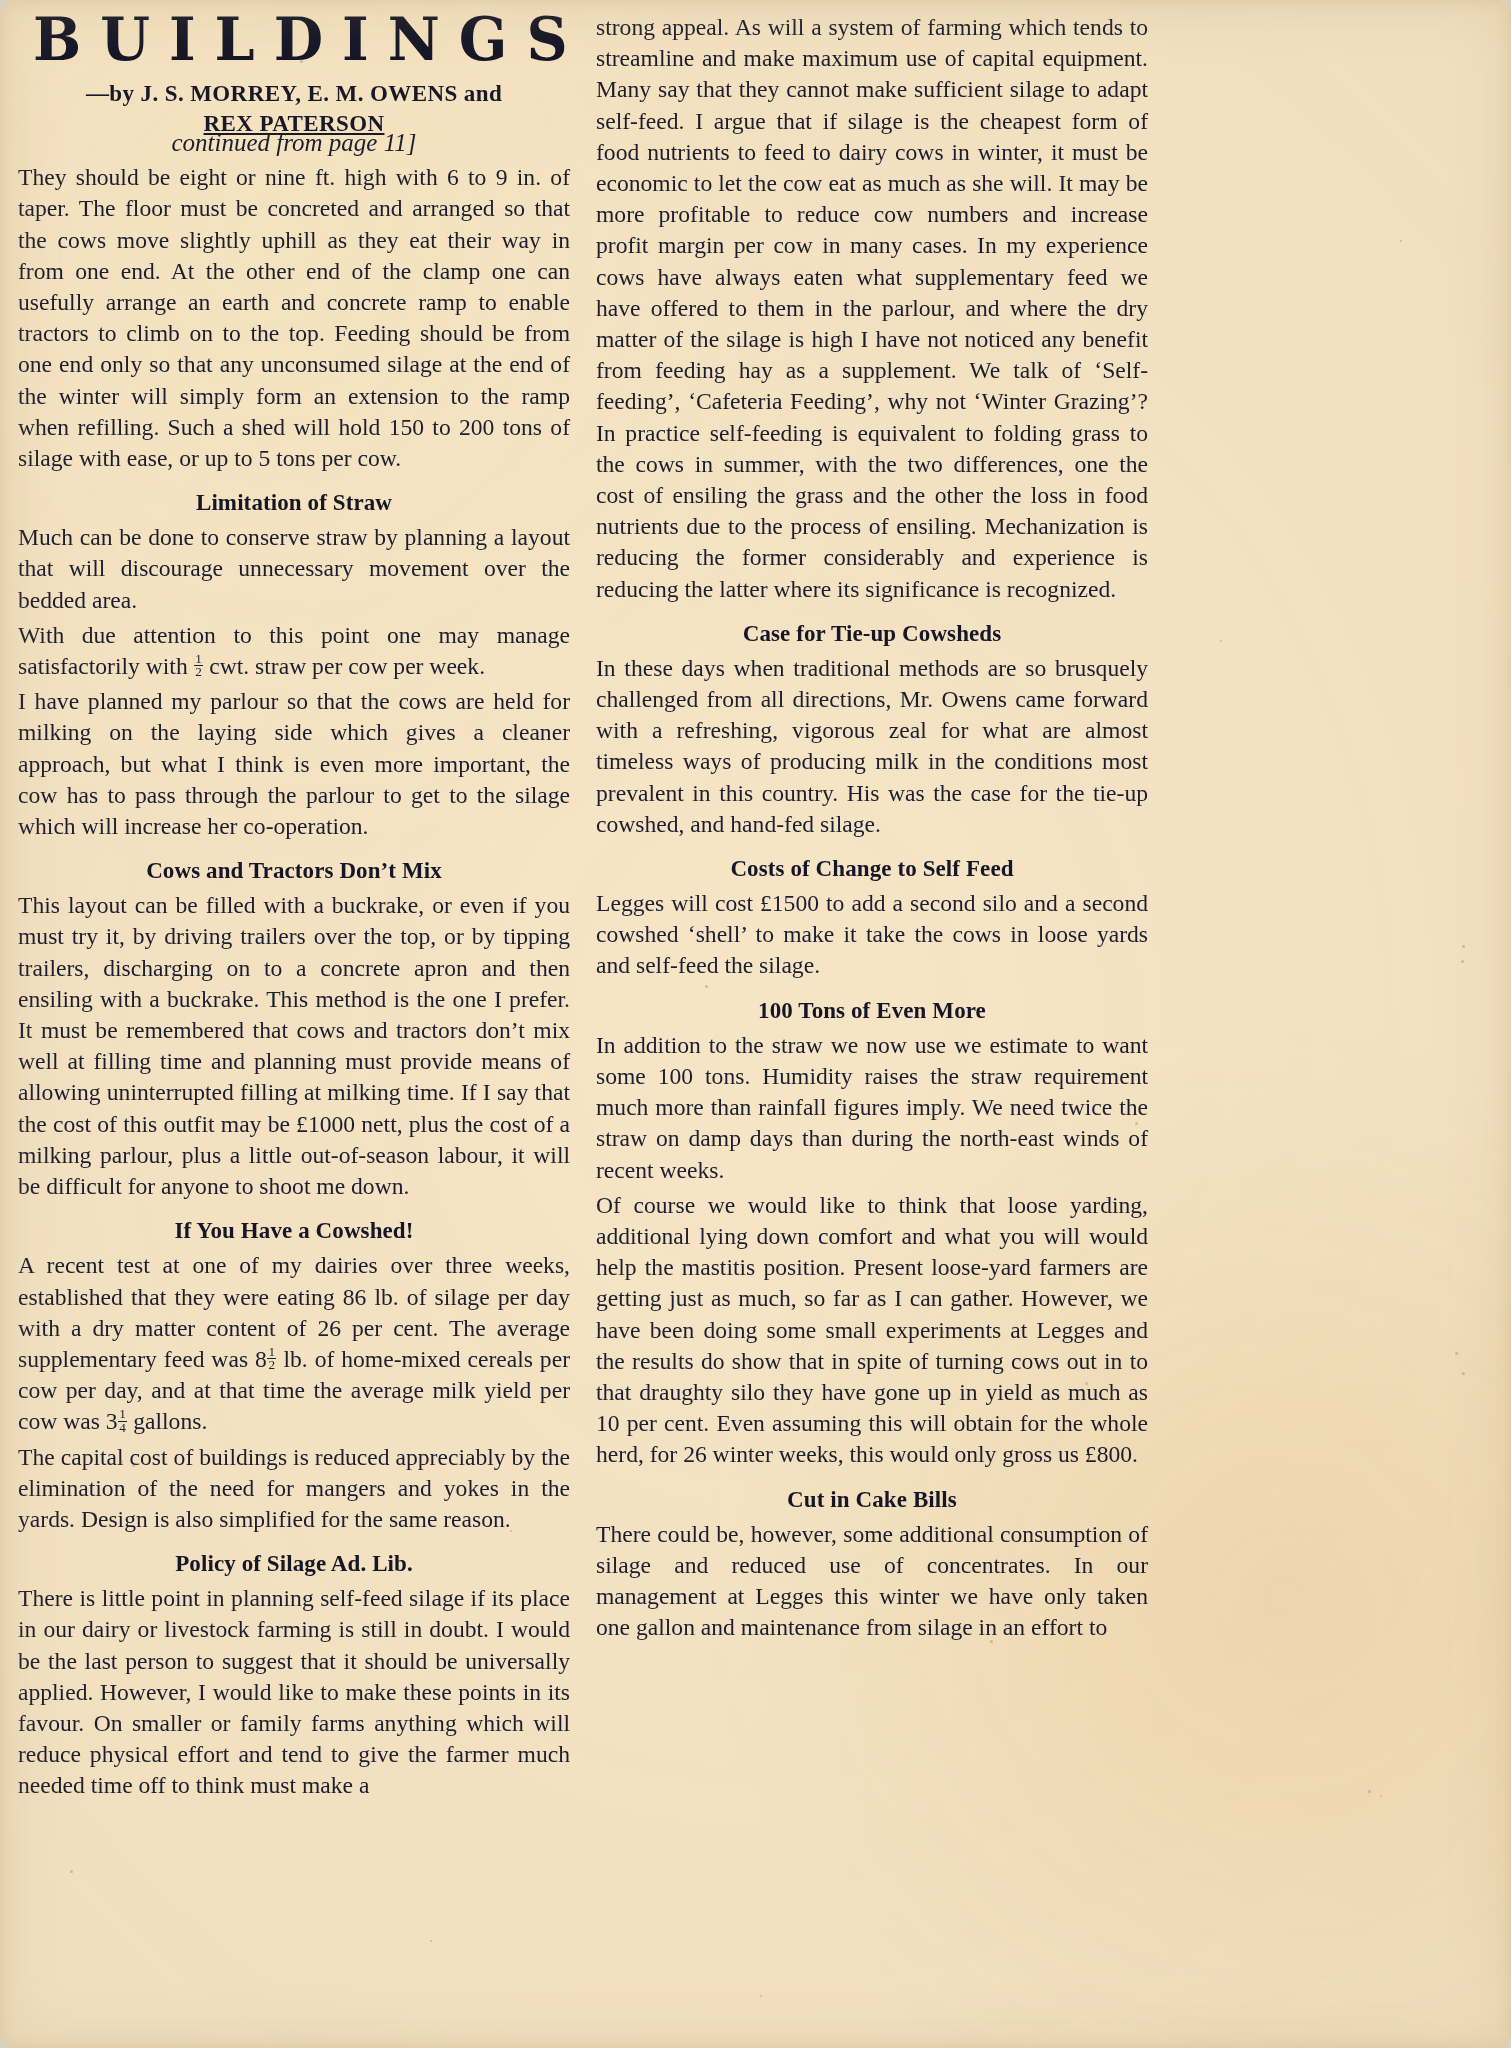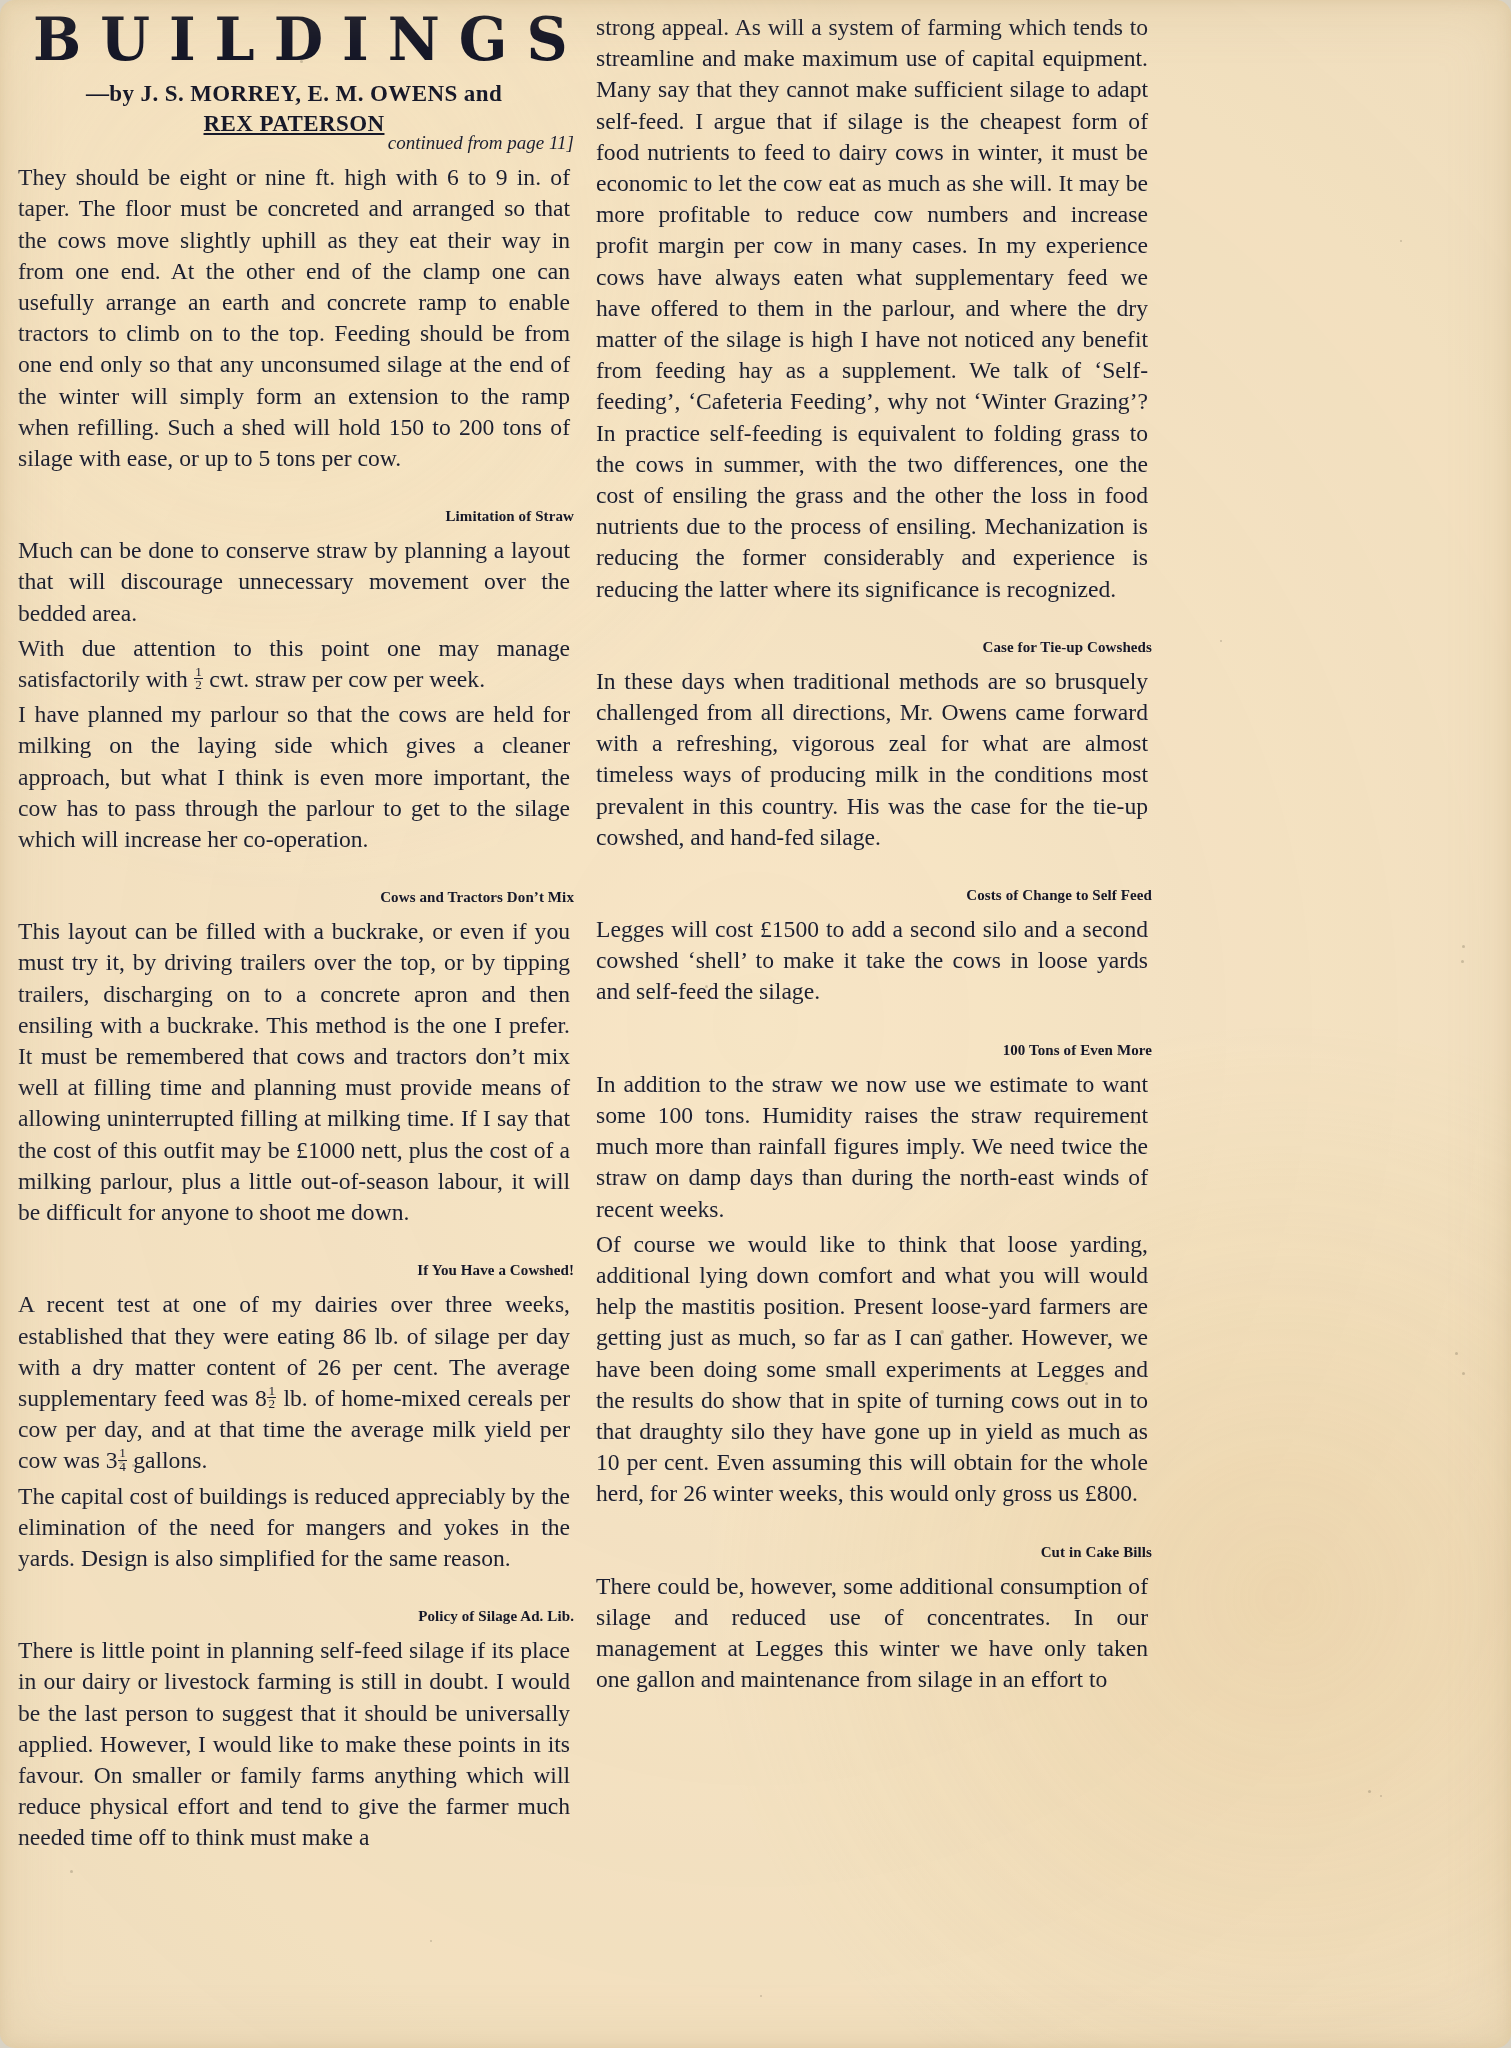--- a/index.html
+++ b/index.html
@@ -102,32 +102,32 @@
 
   .col p {
     margin: 4px;
     text-align: justify;
     hyphens: none;
   }
   .col p.last-line-left { text-align-last: left; }
 
   .continued {
     font-style: italic;
-    font-size: 19px;
+    font-size: 25px;
     line-height: 31.2px;
     margin: 0 0 0 0;
-    text-align: right;
+    text-align: center;
   }
 
   h2.sec {
-    font-size: 15px;
+    font-size: 23px;
     line-height: 30px;
     font-weight: 700;
-    margin: 27px 0 0 0;
-    text-align: right;
+    margin: 14px 0 0 0;
+    text-align: center;
     letter-spacing: 0.1px;
     color: #15172a;
   }
 
   
   .frac {
     display: inline-block;
     vertical-align: -0.30em;
     font-size: 0.56em;
     line-height: 0.95;

